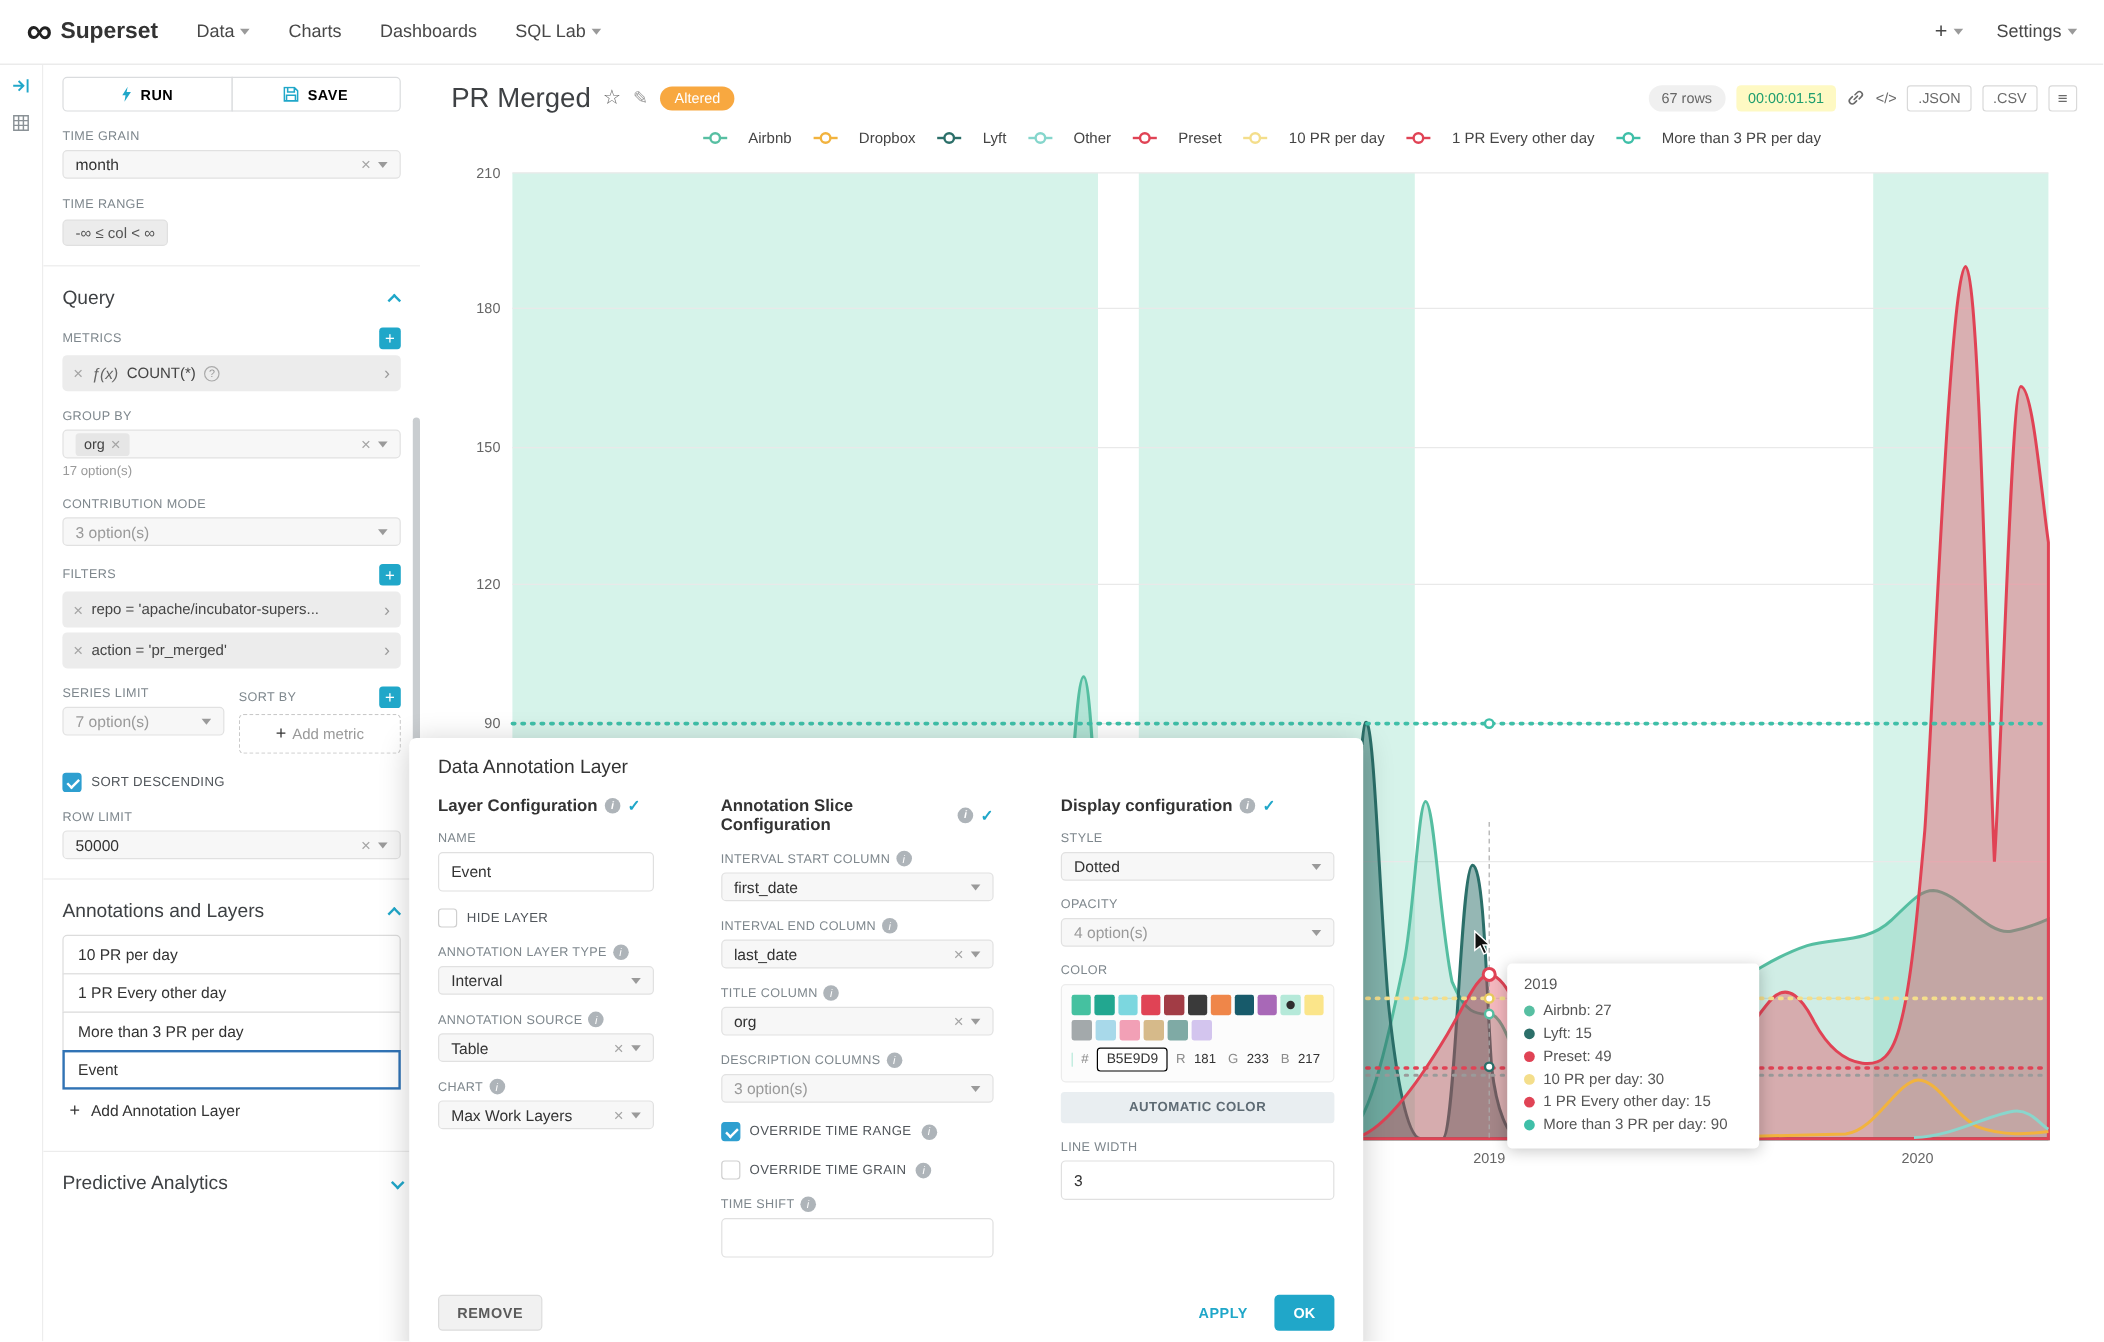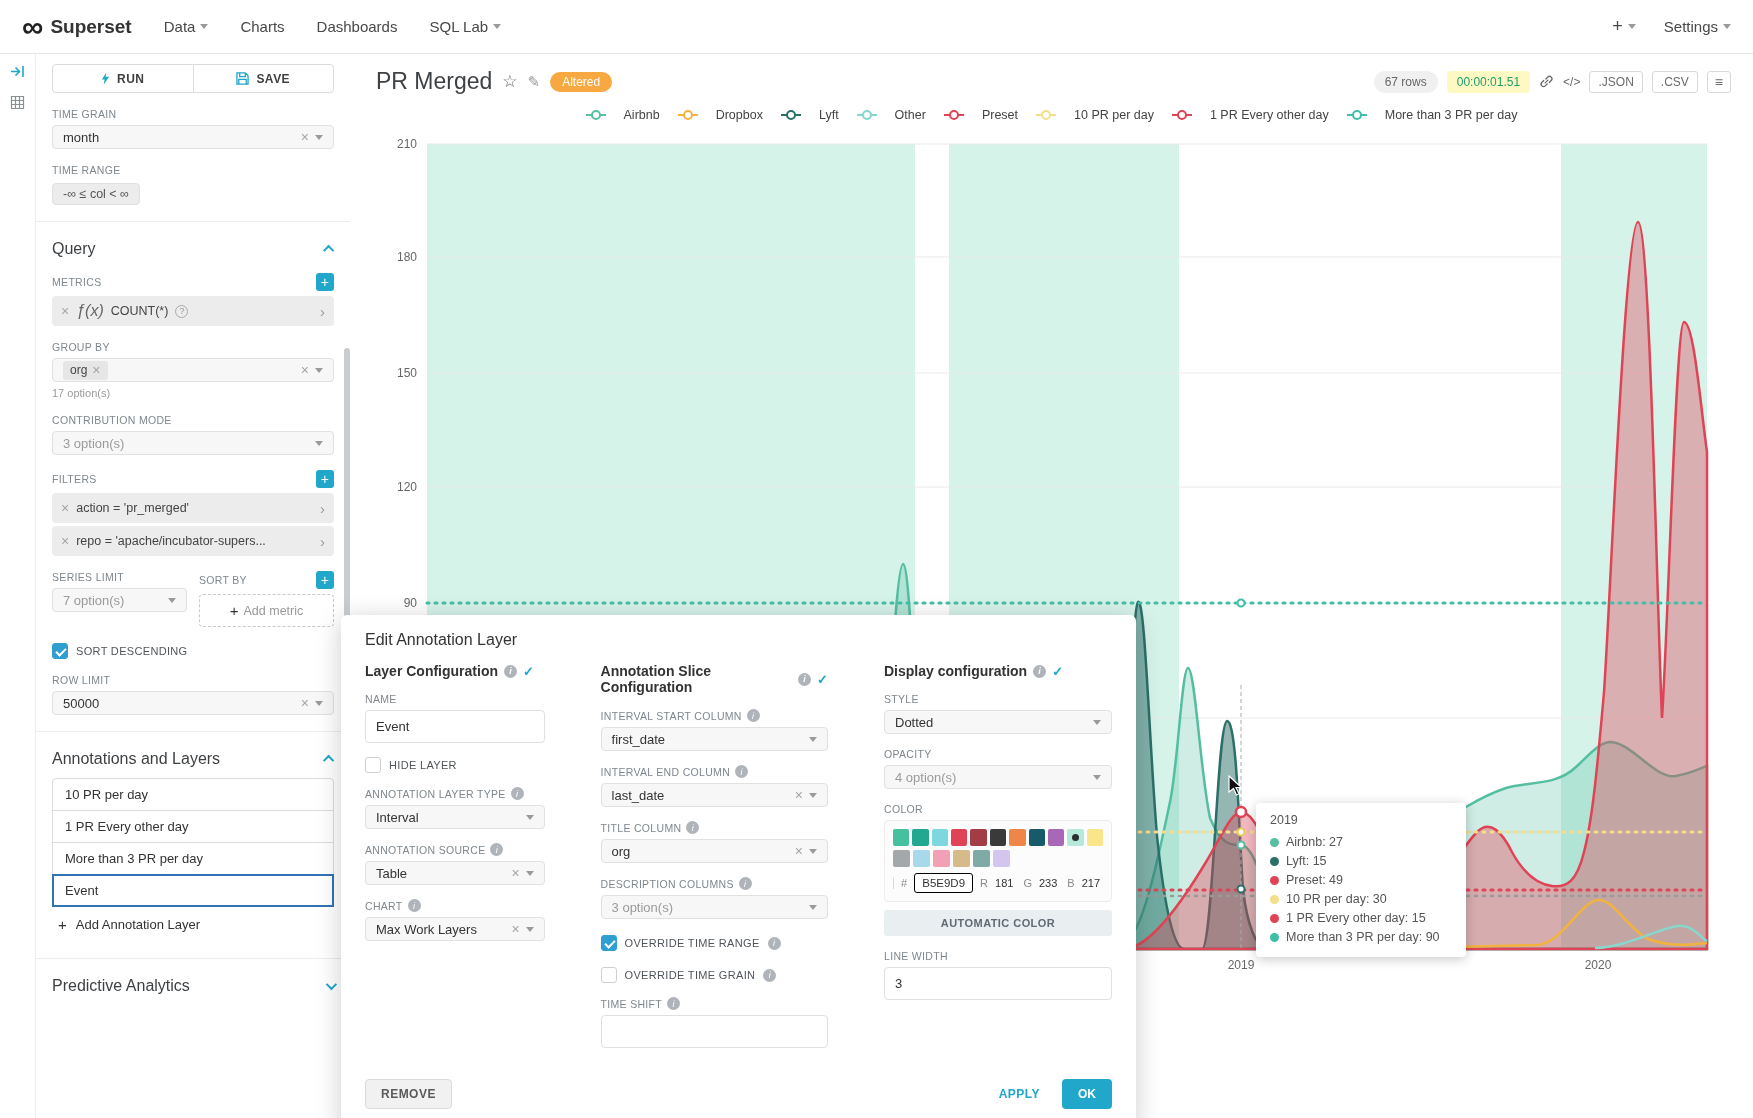--- a/index.html
+++ b/index.html
@@ -18,40 +18,40 @@
   .plus-nav { font-size:18px; color:#484848; }
 
   .body-row { display:flex; height:1064px; position:relative; }
 
   
   .strip { width:36px; border-right:1px solid #EDEDED; display:flex; flex-direction:column; align-items:center; padding-top:10px; gap:16px; }
 
   
   .controls { width:314px; padding:6px 16px 0 16px; overflow:hidden; position:relative; }
   .btn-row { display:flex; margin:4px 0 8px 0; }
-  .rs-btn { flex:1; display:flex; align-items:center; justify-content:center; gap:7px; height:29px; border:1px solid #DADCDE; background:#fff; color:#404040; font-size:12px; font-weight:bold; letter-spacing:.04em; cursor:pointer; }
+  .rs-btn { flex:1; display:flex; align-items:center; justify-content:center; gap:7px; height:29px; border:1px solid #DADCDE; background:#fff; color:#000000; font-size:12px; font-weight:bold; letter-spacing:.04em; cursor:pointer; }
   .rs-btn.left { border-radius:4px 0 0 4px; }
   .rs-btn.right { border-radius:0 4px 4px 0; margin-left:-1px; }
   .lbl { font-size:10.5px; color:#7E878D; letter-spacing:.03em; display:flex; align-items:center; gap:5px; margin:15px 0 5px 0; }
   .sel { height:24px; background:#F7F7F7; border:1px solid #E1E1E1; border-radius:4px; display:flex; align-items:center; padding:0 10px; font-size:13px; color:#333; gap:6px; cursor:pointer; }
   .sel .grow { flex:1; }
   .ph { color:#9A9A9A; }
   .xmark::before { content:"×"; color:#A5A5A5; font-size:14px; line-height:1; }
   .chip { background:#E6E6E6; border-radius:3px; padding:2px 7px; font-size:12px; color:#444; display:inline-flex; align-items:center; gap:5px; }
   .pill-tag { display:inline-flex; background:#ECECEC; border:1px solid #E0E0E0; border-radius:4px; padding:3px 10px; font-size:12.5px; color:#555; margin-top:2px; }
   .hint { font-size:11px; color:#9A9A9A; margin-top:5px; }
   .sect { display:flex; justify-content:space-between; align-items:center; font-size:16px; color:#3E4144; margin:18px 0 2px 0; cursor:pointer; }
   .chev-up, .chev-down { width:8px; height:8px; border-left:2px solid #20A7C9; border-top:2px solid #20A7C9; }
   .chev-up { transform:rotate(45deg) translateY(2px); }
   .chev-down { transform:rotate(225deg) translateY(2px); }
   .hr { border-top:1px solid #ECECEC; margin:16px -16px 0 -16px; }
   .plusbtn { width:18px; height:18px; border-radius:3px; background:#20A7C9; color:#fff; display:inline-flex; align-items:center; justify-content:center; margin-left:auto; cursor:pointer; }
   .plusbtn::before { content:"+"; font-size:14px; line-height:1; }
   .metric-chip { background:#ECECEC; border-radius:4px; height:30px; display:flex; align-items:center; padding:0 9px; gap:7px; font-size:12.5px; color:#444; margin-top:3px; cursor:pointer; }
-  .fx { font-style:italic; color:#666; font-size:16px; }
+  .fx { font-style:italic; color:#666; font-size:13px; }
   .qmark { width:13px; height:13px; border-radius:50%; border:1px solid #AAA; color:#999; font-size:9px; display:inline-flex; align-items:center; justify-content:center; }
   .qmark::before { content:"?"; }
   .rchev { margin-left:auto; color:#9A9A9A; }
   .rchev::before { content:"›"; font-size:15px; }
   .two-col { display:flex; gap:12px; }
   .two-col > div { flex:1; }
   .dashed-box { height:33px; border:1px dashed #C9C9C9; border-radius:4px; display:flex; align-items:center; justify-content:center; gap:5px; color:#999; font-size:12.5px; cursor:pointer; }
   .cb { width:16px; height:16px; border-radius:3px; border:1px solid #CFCFCF; background:#fff; position:relative; flex:none; cursor:pointer; }
   .cb.on { background:#2E9FD0; border-color:#2E9FD0; }
   .cb.on::after { content:""; position:absolute; left:5px; top:2px; width:4px; height:8px; border:solid #fff; border-width:0 2px 2px 0; transform:rotate(45deg); }
@@ -229,28 +229,28 @@
       <div class="sel">
         <span class="ph">3 option(s)</span>
         <span class="grow"></span>
         <span class="caret"></span>
       </div>
 
       <div class="lbl">
         <span>FILTERS</span>
         <span class="plusbtn"></span>
       </div>
+      <div class="metric-chip">
+        <span class="xmark"></span>
+        <span style="overflow:hidden;white-space:nowrap;">repo = 'apache/incubator-supers...</span>
+        <span class="rchev"></span>
+      </div>
       <div class="metric-chip" style="margin-top:4px;">
         <span class="xmark"></span>
         <span>action = 'pr_merged'</span>
-        <span class="rchev"></span>
-      </div>
-      <div class="metric-chip">
-        <span class="xmark"></span>
-        <span style="overflow:hidden;white-space:nowrap;">repo = 'apache/incubator-supers...</span>
         <span class="rchev"></span>
       </div>
 
       <div class="two-col">
         <div>
           <div class="lbl">SERIES LIMIT</div>
           <div class="sel">
             <span class="ph">7 option(s)</span>
             <span class="grow"></span>
             <span class="caret"></span>
@@ -444,21 +444,21 @@
           </div>
       </div>
 
       <svg class="cursor" width="16" height="22" viewBox="0 0 16 22">
         <path d="M1 1 L1 17 L5.5 13.5 L8.5 20 L11 18.8 L8 12.5 L13.5 12.5 Z" fill="#111" stroke="#fff" stroke-width="1.2"></path>
       </svg>
     </main>
   </div>
 
   <div class="modal">
-    <div class="m-title">Edit Annotation Layer</div>
+    <div class="m-title">Data Annotation Layer</div>
     <div class="cols">
 
       <div class="col1">
         <div class="m-sect">
           <span>Layer Configuration</span>
           <span class="info"></span>
           <span class="check"></span>
         </div>
         <div class="m-lbl">NAME</div>
         <input class="inp" value="Event" style="">

